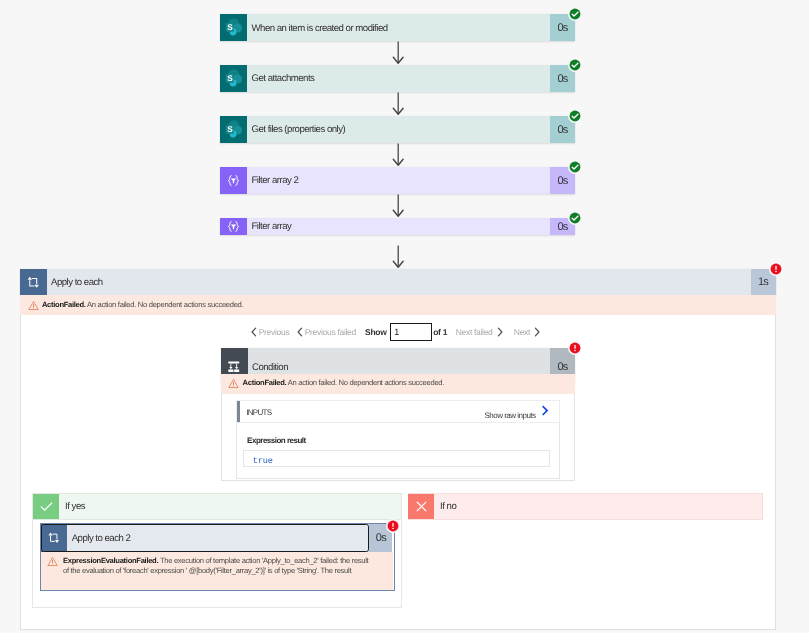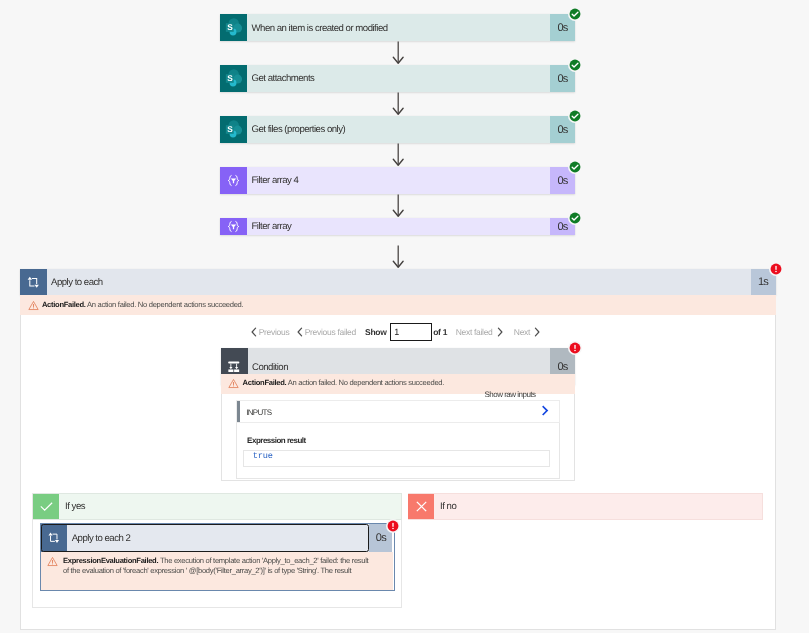--- a/index.html
+++ b/index.html
@@ -39,21 +39,21 @@
          font-size:9px;color:#1a1a1a;display:flex;align-items:center;padding-left:3.3px;letter-spacing:0;}
 
   
   .panel{position:absolute;box-sizing:border-box;background:#fff;border:1px solid #e6e6e6;}
   .panel-hdr{position:absolute;box-sizing:border-box;display:flex;align-items:center;
              background:#fff;border:1px solid #ececec;}
   .panel-hdr .bar{position:absolute;left:0px;top:0px;bottom:0px;width:3px;background:#7c8791;}
   .inputs-label{position:absolute;font-size:8px;letter-spacing:-0.7px;color:#3a3a38;font-weight:normal;}
   .show-raw{position:absolute;font-size:8px;letter-spacing:-0.5px;color:#3a3a38;}
   .ro-box{position:absolute;box-sizing:border-box;border:1px solid #e6e6e6;background:#fff;
-          display:flex;align-items:flex-start;padding-left:7px;}
+          display:flex;align-items:flex-end;padding-left:7px;}
   .ro-val{font-family:"Liberation Mono",monospace;font-size:8.6px;letter-spacing:-0.15px;color:#2a63c4;}
 
   
   .branch-hdr{position:absolute;display:flex;align-items:stretch;box-sizing:border-box;}
   .branch-hdr .bic{flex:0 0 26px;width:26px;display:flex;align-items:center;justify-content:center;}
   .branch-hdr .blab{flex:1 1 auto;display:flex;align-items:center;color:#323130;font-size:9.6px;
                     letter-spacing:-0.5px;padding-left:6.1px;}
   svg{display:block;}
 </style>
 </head>
@@ -146,21 +146,21 @@
   </div>
 
   <div class="card" style="left:220px;top:166.5px;width:355px;height:27px;background:#e9e4fd;">
     <div class="card-ic" style="background:#8662f6;">
       <svg viewBox="0 0 24 24" width="19" height="19">
         <path d="M9.1 5.6 C7.2 5.9 7.5 8.9 7.1 10.6 C6.9 11.5 6.1 11.8 5.2 12.0 C6.1 12.2 6.9 12.5 7.1 13.4 C7.5 15.1 7.2 18.1 9.1 18.4" fill="none" stroke="#ffffff" stroke-width="1.2" stroke-linecap="round" stroke-linejoin="round"></path>
         <path d="M14.9 5.6 C16.8 5.9 16.5 8.9 16.9 10.6 C17.1 11.5 17.9 11.8 18.8 12.0 C17.9 12.2 17.1 12.5 16.9 13.4 C16.5 15.1 16.8 18.1 14.9 18.4" fill="none" stroke="#ffffff" stroke-width="1.2" stroke-linecap="round" stroke-linejoin="round"></path>
         <path d="M8.6 9.6 H15.4 L12.8 12.6 V15.6 H11.2 V12.6 Z" fill="#ffffff"></path>
       </svg>
     </div>
-    <div class="card-title">Filter array 4</div>
+    <div class="card-title">Filter array 2</div>
     <div class="card-dur" style="background:#c6b7fb;">0s</div>
     <div class="badge" style="right:-7px;top:-7px;">
       <svg viewBox="0 0 16 16" width="14" height="14">
         <circle cx="8" cy="8" r="8" fill="#f7f7f7"></circle>
         <circle cx="8" cy="8" r="6.2" fill="#0f7c26"></circle>
         <path d="M4.8 8.3 L6.9 10.4 L11.3 6.0" fill="none" stroke="#ffffff" stroke-width="1.55" stroke-linecap="round" stroke-linejoin="round"></path>
       </svg>
     </div>
   </div>
 
@@ -308,21 +308,21 @@
       </svg>
     </div>
     <div class="errtext" style="padding-left:4.1px;"><b>ActionFailed.</b> <span>An action failed. No dependent actions succeeded.</span></div>
   </div>
 
   <div class="panel" style="left:236px;top:399.5px;width:323.5px;height:79px;"></div>
   <div class="panel-hdr" style="left:236px;top:399.5px;width:323.5px;height:23.5px;">
     <div class="bar"></div>
   </div>
   <div class="inputs-label" style="left:246.2px;top:407.5px;">INPUTS</div>
-  <div class="show-raw" style="left:484.4px;top:390px;">Show raw inputs</div>
+  <div class="show-raw" style="left:484.4px;top:411px;">Show raw inputs</div>
   <div style="position:absolute;left:540.8px;top:404.6px;">
     <svg width="9" height="11" viewBox="0 0 9 11">
       <path d="M2.3 1.8 L6.1 5.6 L2.3 9.4" fill="none" stroke="#1346e0" stroke-width="1.7" stroke-linecap="square" stroke-linejoin="miter"></path>
     </svg>
   </div>
 
   <div style="position:absolute;left:247.1px;top:436.3px;font-size:8px;letter-spacing:-0.5px;color:#2b2b2b;font-weight:bold;">Expression result</div>
   <div class="ro-box" style="left:243.2px;top:450px;width:307.2px;height:16.5px;padding-left:8.5px;">
     <span class="ro-val" style="color: rgb(42, 99, 196);">true</span>
   </div>

